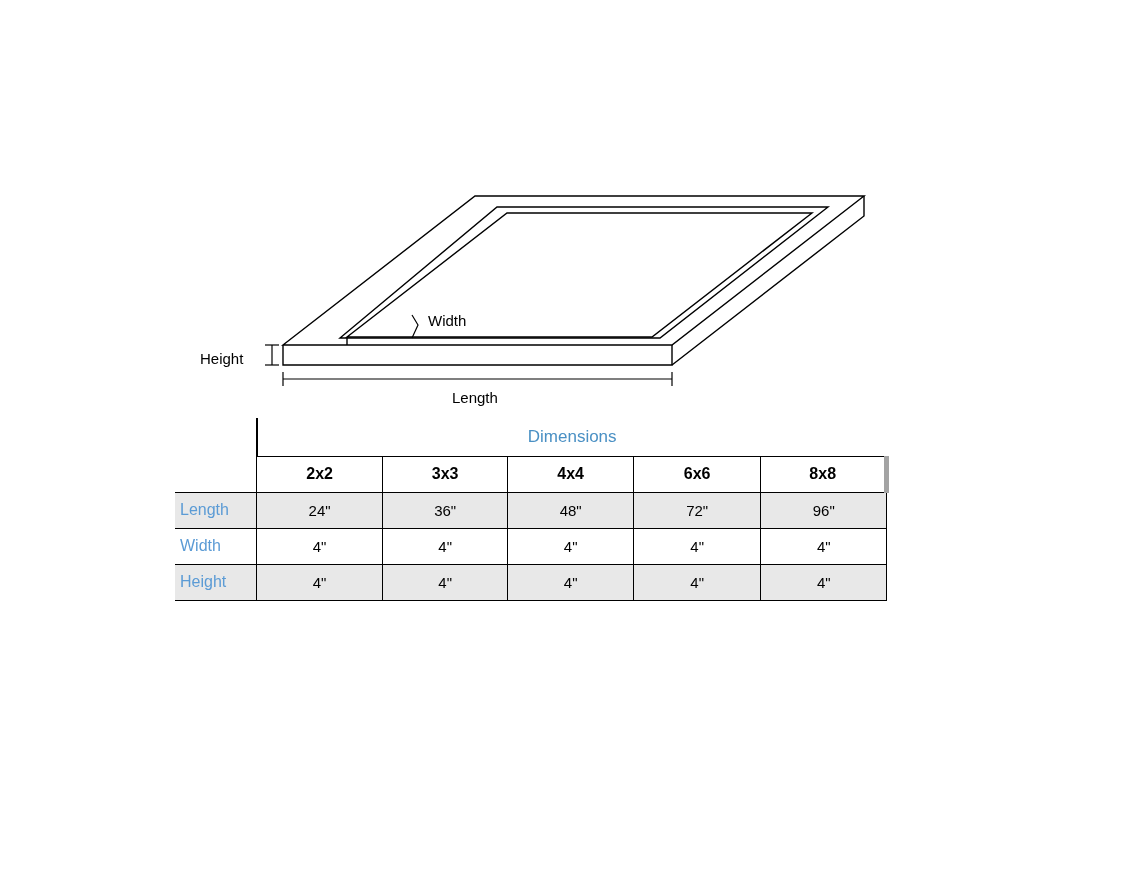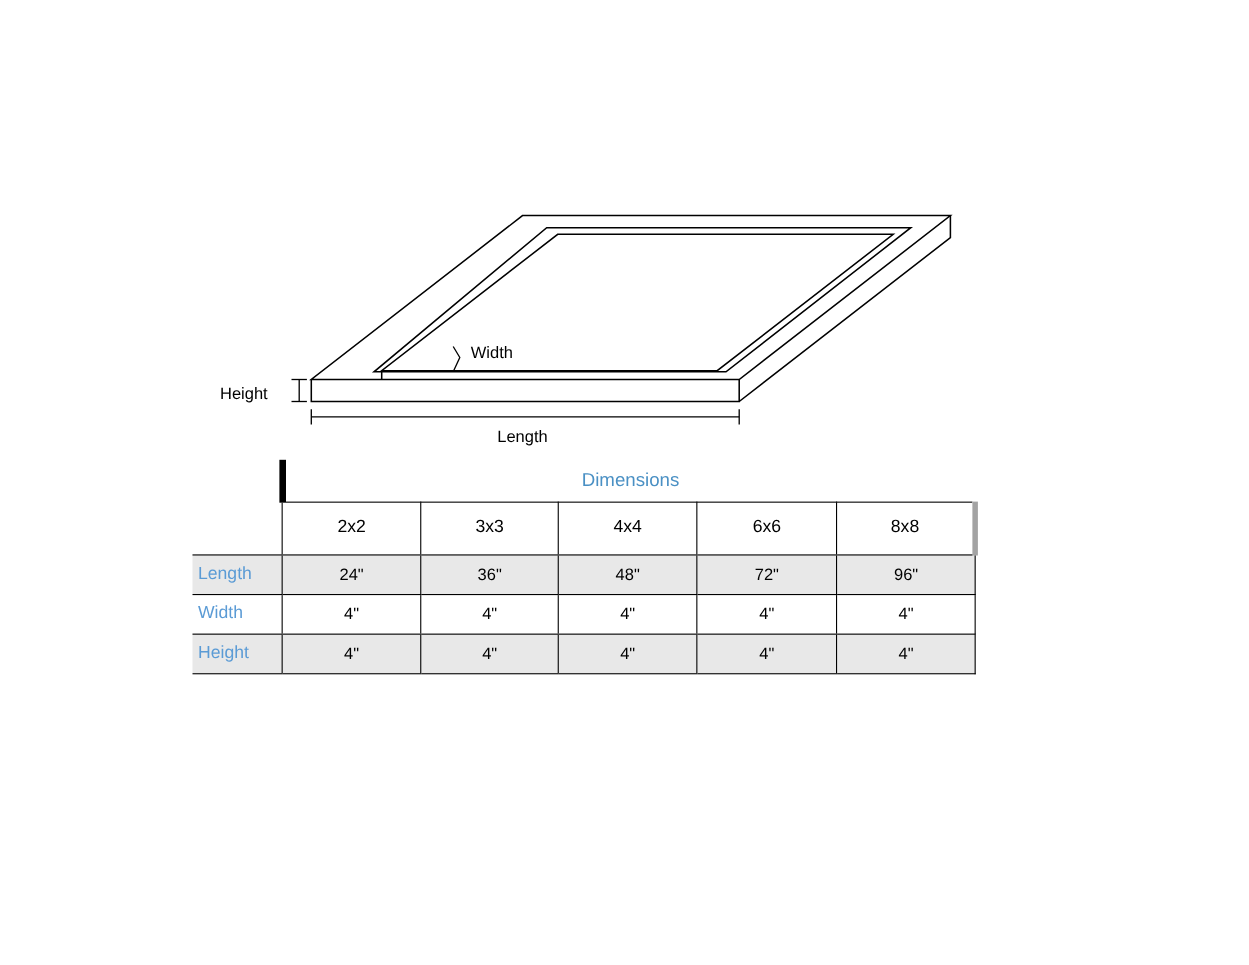--- a/index.html
+++ b/index.html
@@ -56,40 +56,40 @@
     box-sizing: border-box;
   }
 
   .corner-blank {
     width: 82px;
     border: none;
     background: #ffffff;
   }
 
   .title-cell {
-    border-left: 6px solid #000000;
+    border-left: 2px solid #000000;
     border-bottom: 1px solid #000000;
     color: #4a90c4;
     font-size: 17px;
     text-align: center;
     height: 38px;
   }
 
   .header-blank {
     width: 82px;
     border-bottom: 1px solid #000000;
     background: #ffffff;
   }
 
   .col-header {
     border-left: 1px solid #000000;
     border-bottom: 1px solid #000000;
-    font-weight: normal;
+    font-weight: bold;
     font-size: 16px;
-    height: 48px;
+    height: 36px;
   }
   .col-header.last { border-right: 5px solid #a3a3a3; }
 
   .row-header {
     width: 82px;
     color: #5b9bd5;
     font-size: 16px;
     text-align: left;
     padding-left: 5px !important;
     border-bottom: 1px solid #000000;

